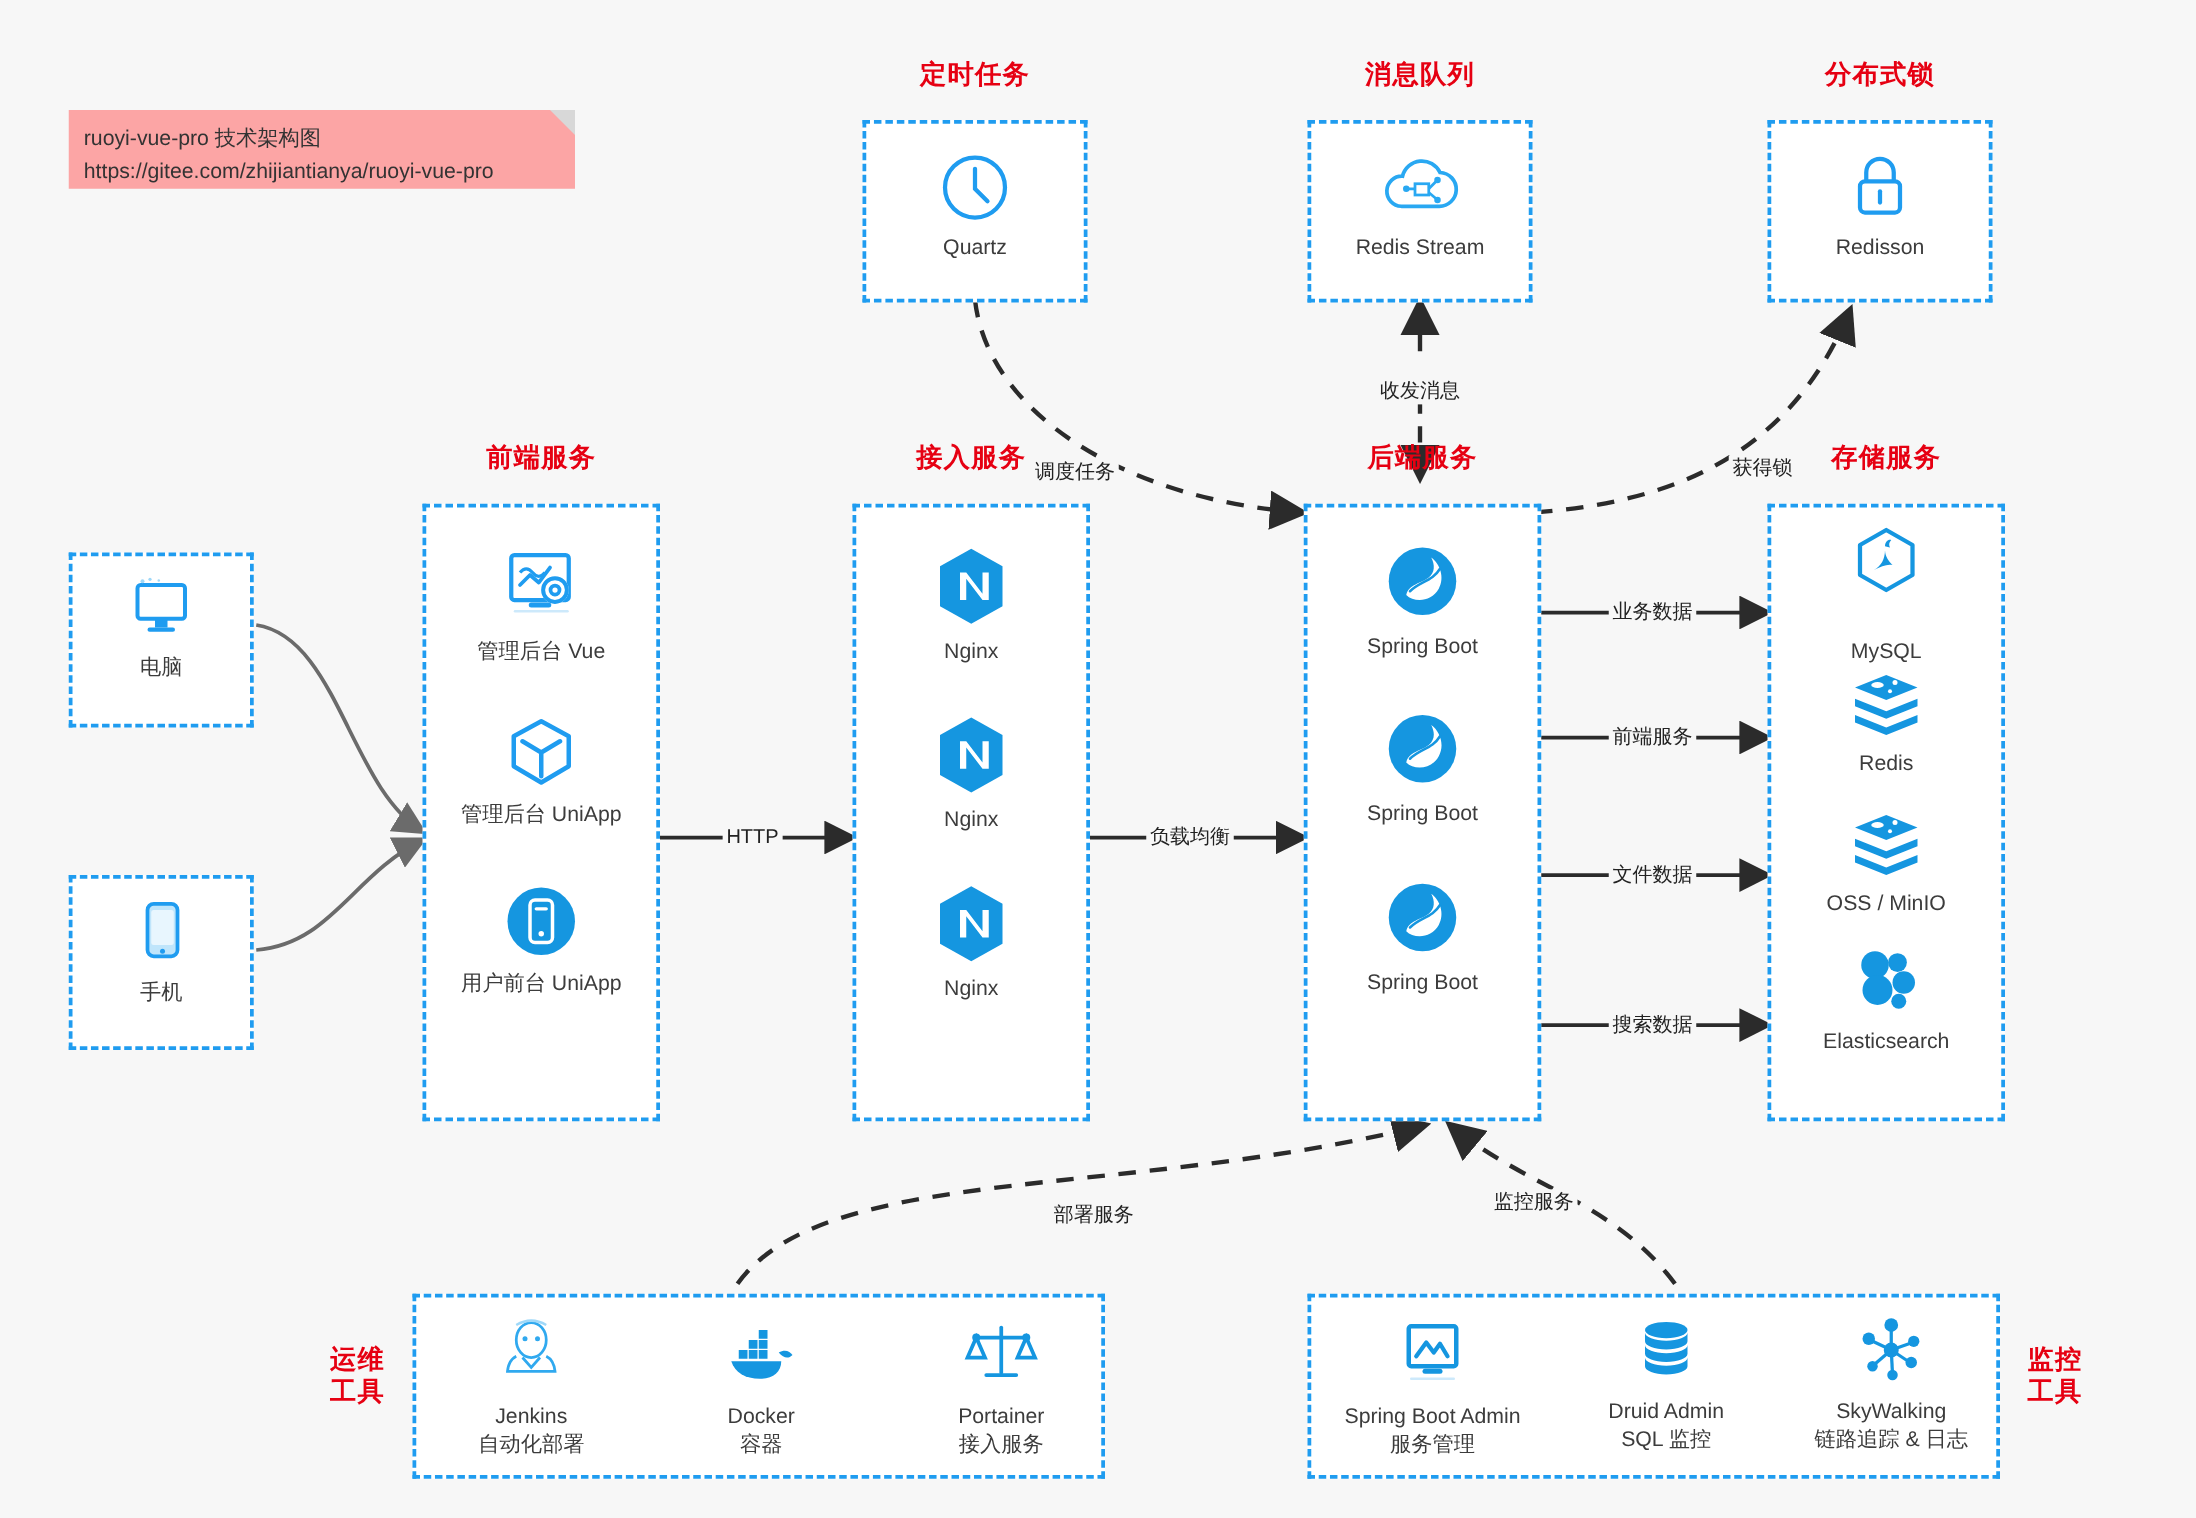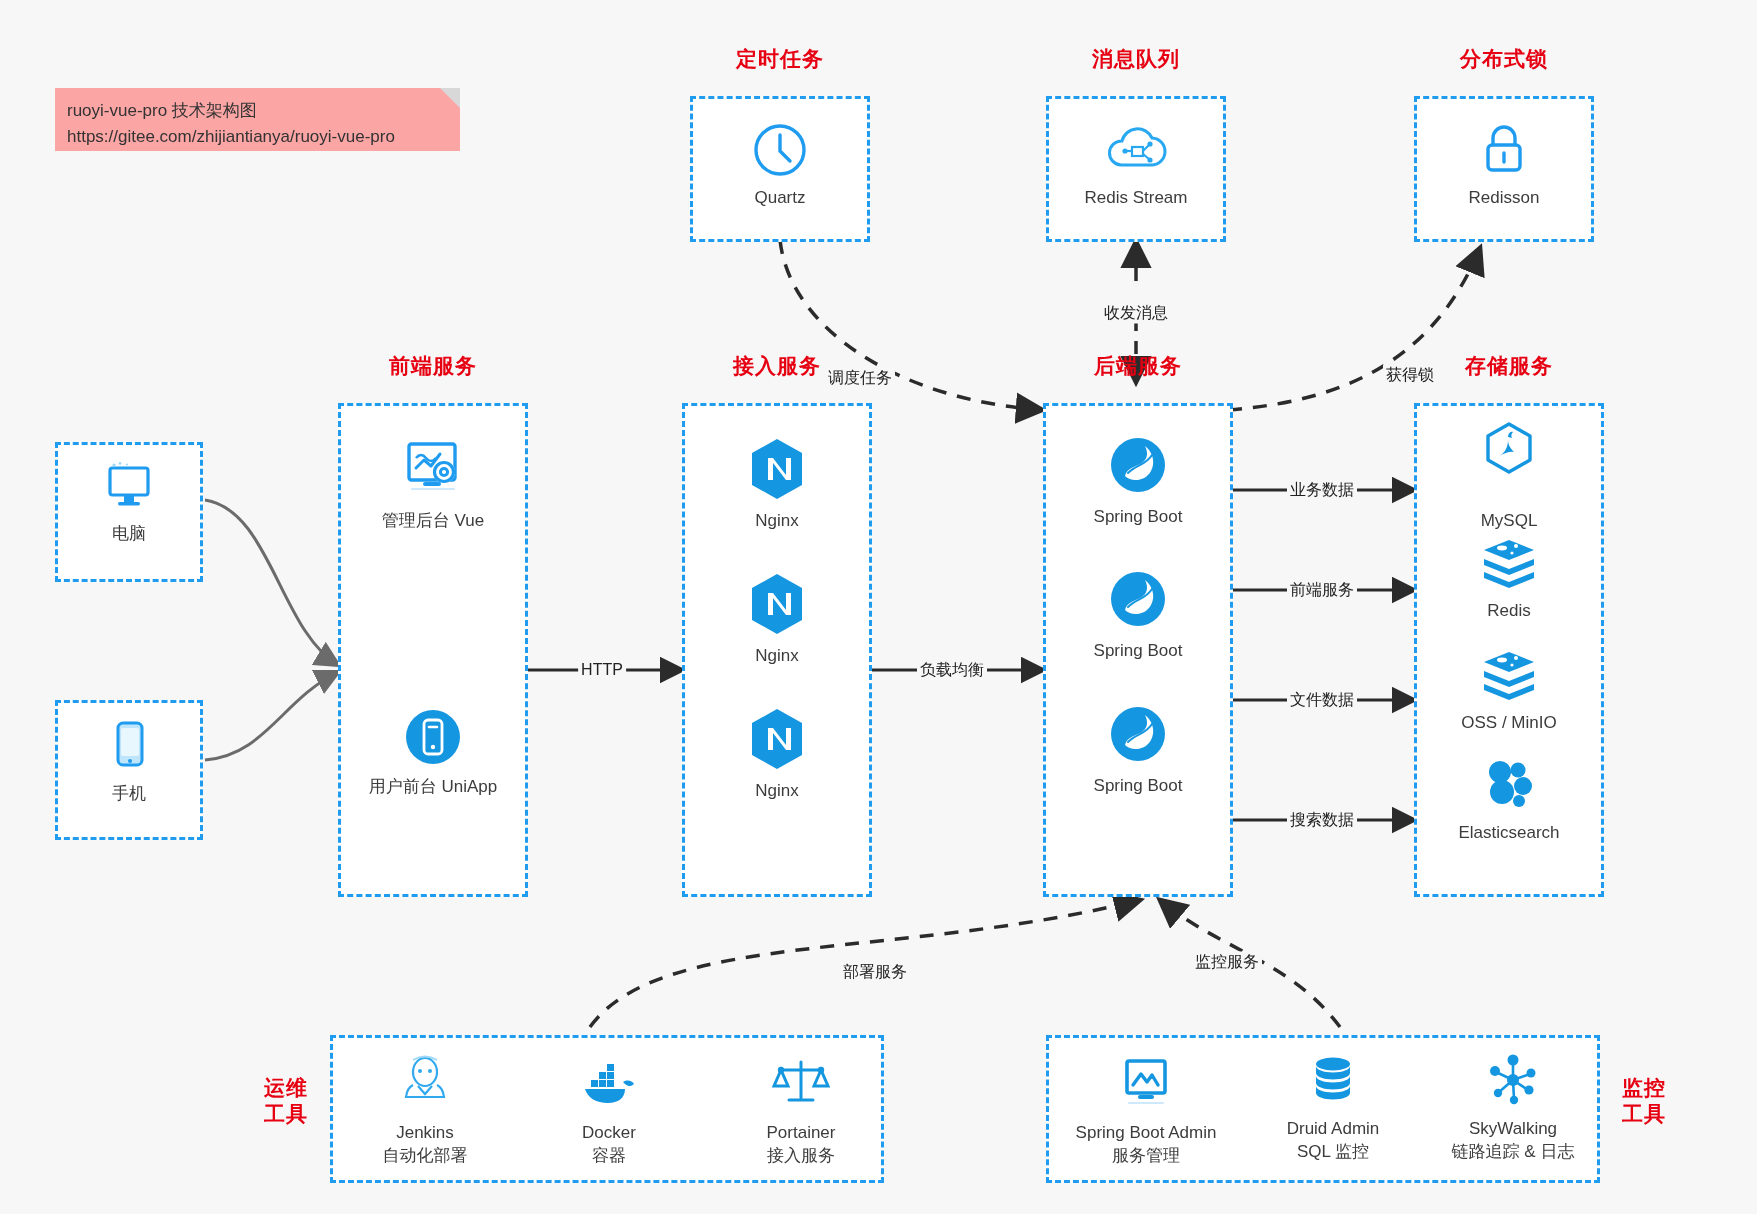--- a/index.html
+++ b/index.html
@@ -224,20 +224,29 @@
           <path d="M18 20 q5 -6 10 0 q5 6 10 0" fill="none" stroke="#1f9cf0" stroke-width="2.6"></path>
           <circle cx="46" cy="34" r="11" fill="#fff"></circle>
           <circle cx="46" cy="34" r="9.5" fill="none" stroke="#1f9cf0" stroke-width="3.2"></circle>
           <circle cx="46" cy="34" r="3.6" fill="none" stroke="#1f9cf0" stroke-width="3"></circle>
           <rect x="25" y="44" width="18" height="4" rx="2" fill="#1f9cf0"></rect>
           <rect x="13" y="50" width="44" height="2" rx="1" fill="#cde9fb"></rect>
         </svg>
       </div>
       <div class="cap">管理后台 Vue</div>
     </div>
+    <div class="node" style="top:165px;">
+      <div class="ico">
+        <svg width="62" height="62" viewBox="0 0 62 62">
+          <path d="M31 6 L53 18 V42 L31 55 L9 42 V18 Z" fill="none" stroke="#1f9cf0" stroke-width="3.6" stroke-linejoin="round"></path>
+          <path d="M31 31 L31 50 M31 31 L16 22 M31 31 L46 22" fill="none" stroke="#1f9cf0" stroke-width="3.6" stroke-linecap="round"></path>
+        </svg>
+      </div>
+      <div class="cap">管理后台 UniApp</div>
+    </div>
     <div class="node" style="top:300px;">
       <div class="ico">
         <svg width="62" height="62" viewBox="0 0 62 62">
           <circle cx="31" cy="31" r="27" fill="#1596e0"></circle>
           <rect x="22" y="14" width="18" height="34" rx="4" fill="none" stroke="#fff" stroke-width="2.8"></rect>
           <line x1="27" y1="21" x2="35" y2="21" stroke="#fff" stroke-width="2.6" stroke-linecap="round"></line>
           <circle cx="31" cy="41" r="2.2" fill="#fff"></circle>
         </svg>
       </div>
       <div class="cap">用户前台 UniApp</div>

